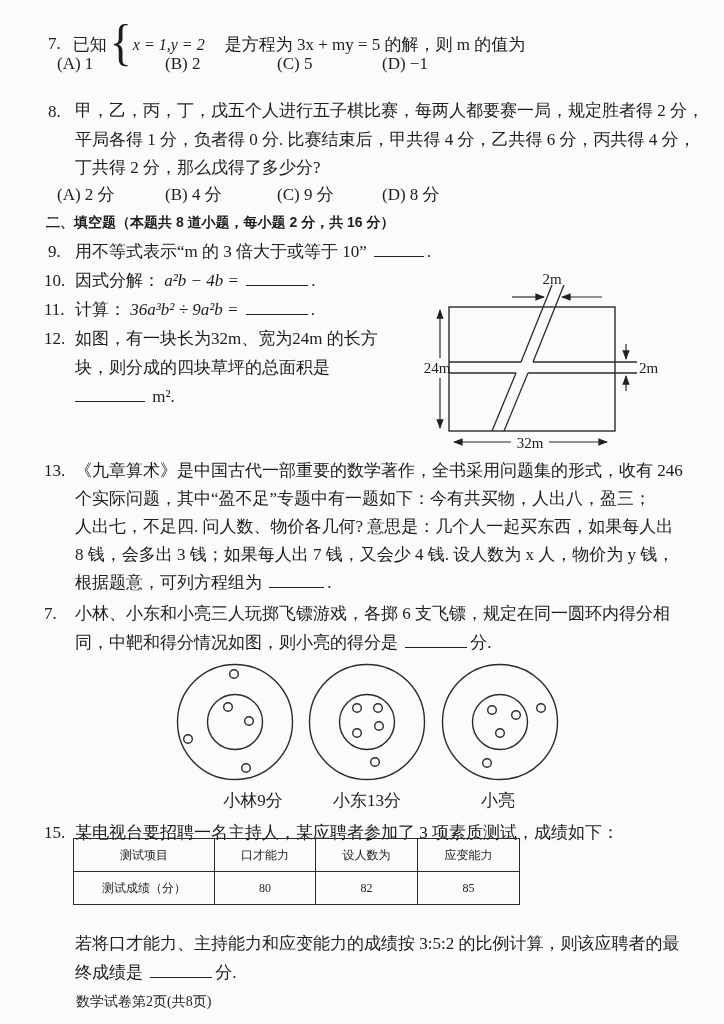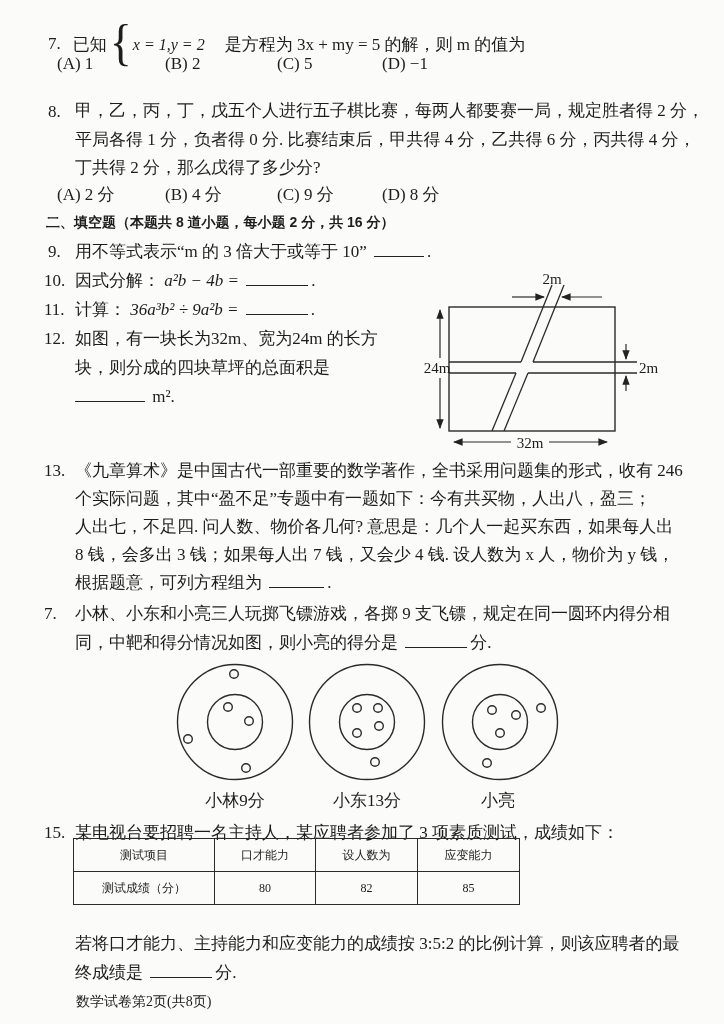--- a/index.html
+++ b/index.html
@@ -163,21 +163,21 @@
     <div class="ln" style="line-height:28px">人出七，不足四. 问人数、物价各几何? 意思是：几个人一起买东西，如果每人出</div>
     <div class="ln" style="line-height:28px">8 钱，会多出 3 钱；如果每人出 7 钱，又会少 4 钱. 设人数为 x 人，物价为 y 钱，</div>
     <div class="ln" style="line-height:28px">
       <span>根据题意，可列方程组为</span>
       <span class="blank w55"></span><span>.</span>
     </div>
   </div>
 
   <div class="qblock" style="top:599px">
     <span class="qnum two">7.</span>
-    <div class="ln">小林、小东和小亮三人玩掷飞镖游戏，各掷 9 支飞镖，规定在同一圆环内得分相</div>
+    <div class="ln">小林、小东和小亮三人玩掷飞镖游戏，各掷 6 支飞镖，规定在同一圆环内得分相</div>
     <div class="ln">
       <span>同，中靶和得分情况如图，则小亮的得分是</span>
       <span class="blank w62"></span><span>分.</span>
     </div>
   </div>
 
   <svg style="left:150px;top:652px" width="430" height="150" viewBox="0 0 430 150">
     <g stroke-width="1.4">
       <circle cx="85" cy="70" r="57.5"></circle>
       <circle cx="85" cy="70" r="27.5"></circle>
@@ -199,21 +199,21 @@
     <g stroke-width="1.4">
       <circle cx="350" cy="70" r="57.5"></circle>
       <circle cx="350" cy="70" r="27.5"></circle>
     <circle cx="342" cy="58" r="4.3" fill="#161616" stroke="none"></circle>
         <circle cx="366" cy="63" r="4.3" fill="#161616" stroke="none"></circle>
         <circle cx="350" cy="81" r="4.3" fill="#161616" stroke="none"></circle>
         <circle cx="391" cy="56" r="4.3" fill="#161616" stroke="none"></circle>
         <circle cx="337" cy="111" r="4.3" fill="#161616" stroke="none"></circle>
       </g>
   </svg>
-  <div class="dlabel" style="left:165px">小林9分</div>
+  <div class="dlabel" style="left:183px">小林9分</div>
   <div class="dlabel" style="left:297px">小东13分</div>
   <div class="dlabel" style="left:428px">小亮</div>
 
   <div class="qblock" style="top:818px">
     <span class="qnum two">15.</span>
     <div class="ln">某电视台要招聘一名主持人，某应聘者参加了 3 项素质测试，成绩如下：</div>
   </div>
 
   <table class="t15">
     <tbody>

